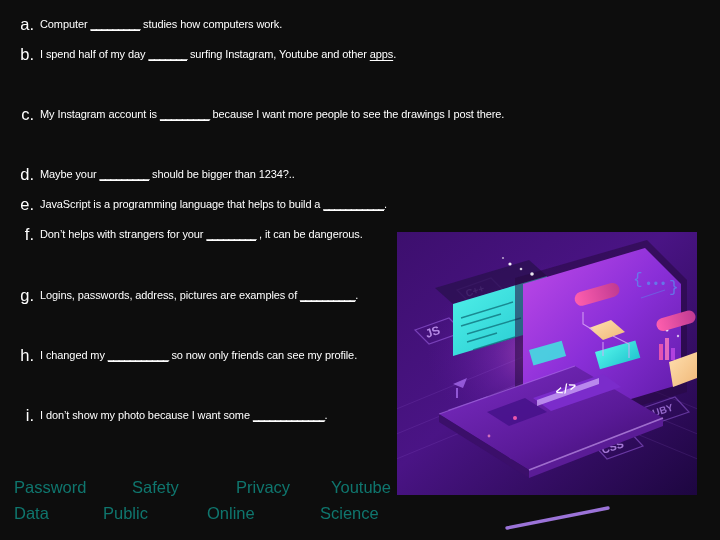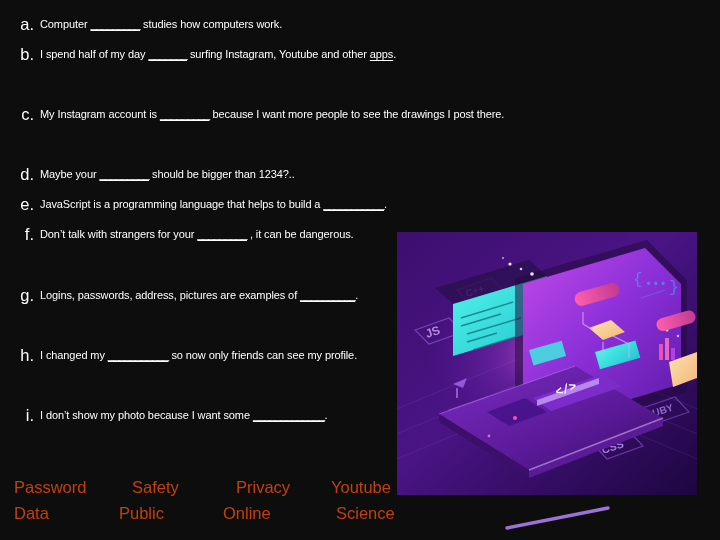--- a/index.html
+++ b/index.html
@@ -78,33 +78,33 @@
     width: 500px;
   }
 
   .wb-row {
     display: flex;
     align-items: baseline;
     height: 26px;
   }
 
   .wb-word {
-    color: #c2410c;
+    color: #0f766e;
     font-size: 16.5px;
     line-height: 26px;
     white-space: nowrap;
   }
 
   .wb-row-1 .wb-word:nth-child(1) { width: 118px; }
   .wb-row-1 .wb-word:nth-child(2) { width: 104px; }
   .wb-row-1 .wb-word:nth-child(3) { width: 95px; }
   .wb-row-1 .wb-word:nth-child(4) { width: 90px; }
 
   .wb-row-2 .wb-word:nth-child(1) { width: 89px; }
-  .wb-row-2 .wb-word:nth-child(2) { width: 104px; margin-left: 16px; }
+  .wb-row-2 .wb-word:nth-child(2) { width: 104px; }
   .wb-row-2 .wb-word:nth-child(3) { width: 113px; }
   .wb-row-2 .wb-word:nth-child(4) { width: 102px; }
 
   
   .deco-line {
     position: absolute;
     left: 504px;
     top: 505px;
     width: 108px;
     height: 26px;
@@ -162,21 +162,21 @@
     <div class="q-item" style="height:30px;">
       <div class="q-marker">e.</div>
       <div class="q-body">
         <span>JavaScript is a programming language that helps to build a </span><span class="blank">___________</span><span>.</span>
       </div>
     </div>
 
     <div class="q-item" style="height:61px;">
       <div class="q-marker">f.</div>
       <div class="q-body narrow">
-        <span>Don’t talk with strangers for your </span><span class="blank">_________</span><span> , it can be dangerous.</span>
+        <span>Don’t helps with strangers for your </span><span class="blank">_________</span><span> , it can be dangerous.</span>
       </div>
     </div>
 
     <div class="q-item" style="height:60px;">
       <div class="q-marker">g.</div>
       <div class="q-body narrow">
         <span> Logins, passwords, address, pictures are examples of </span><span class="blank">__________</span><span>.</span>
       </div>
     </div>
 

